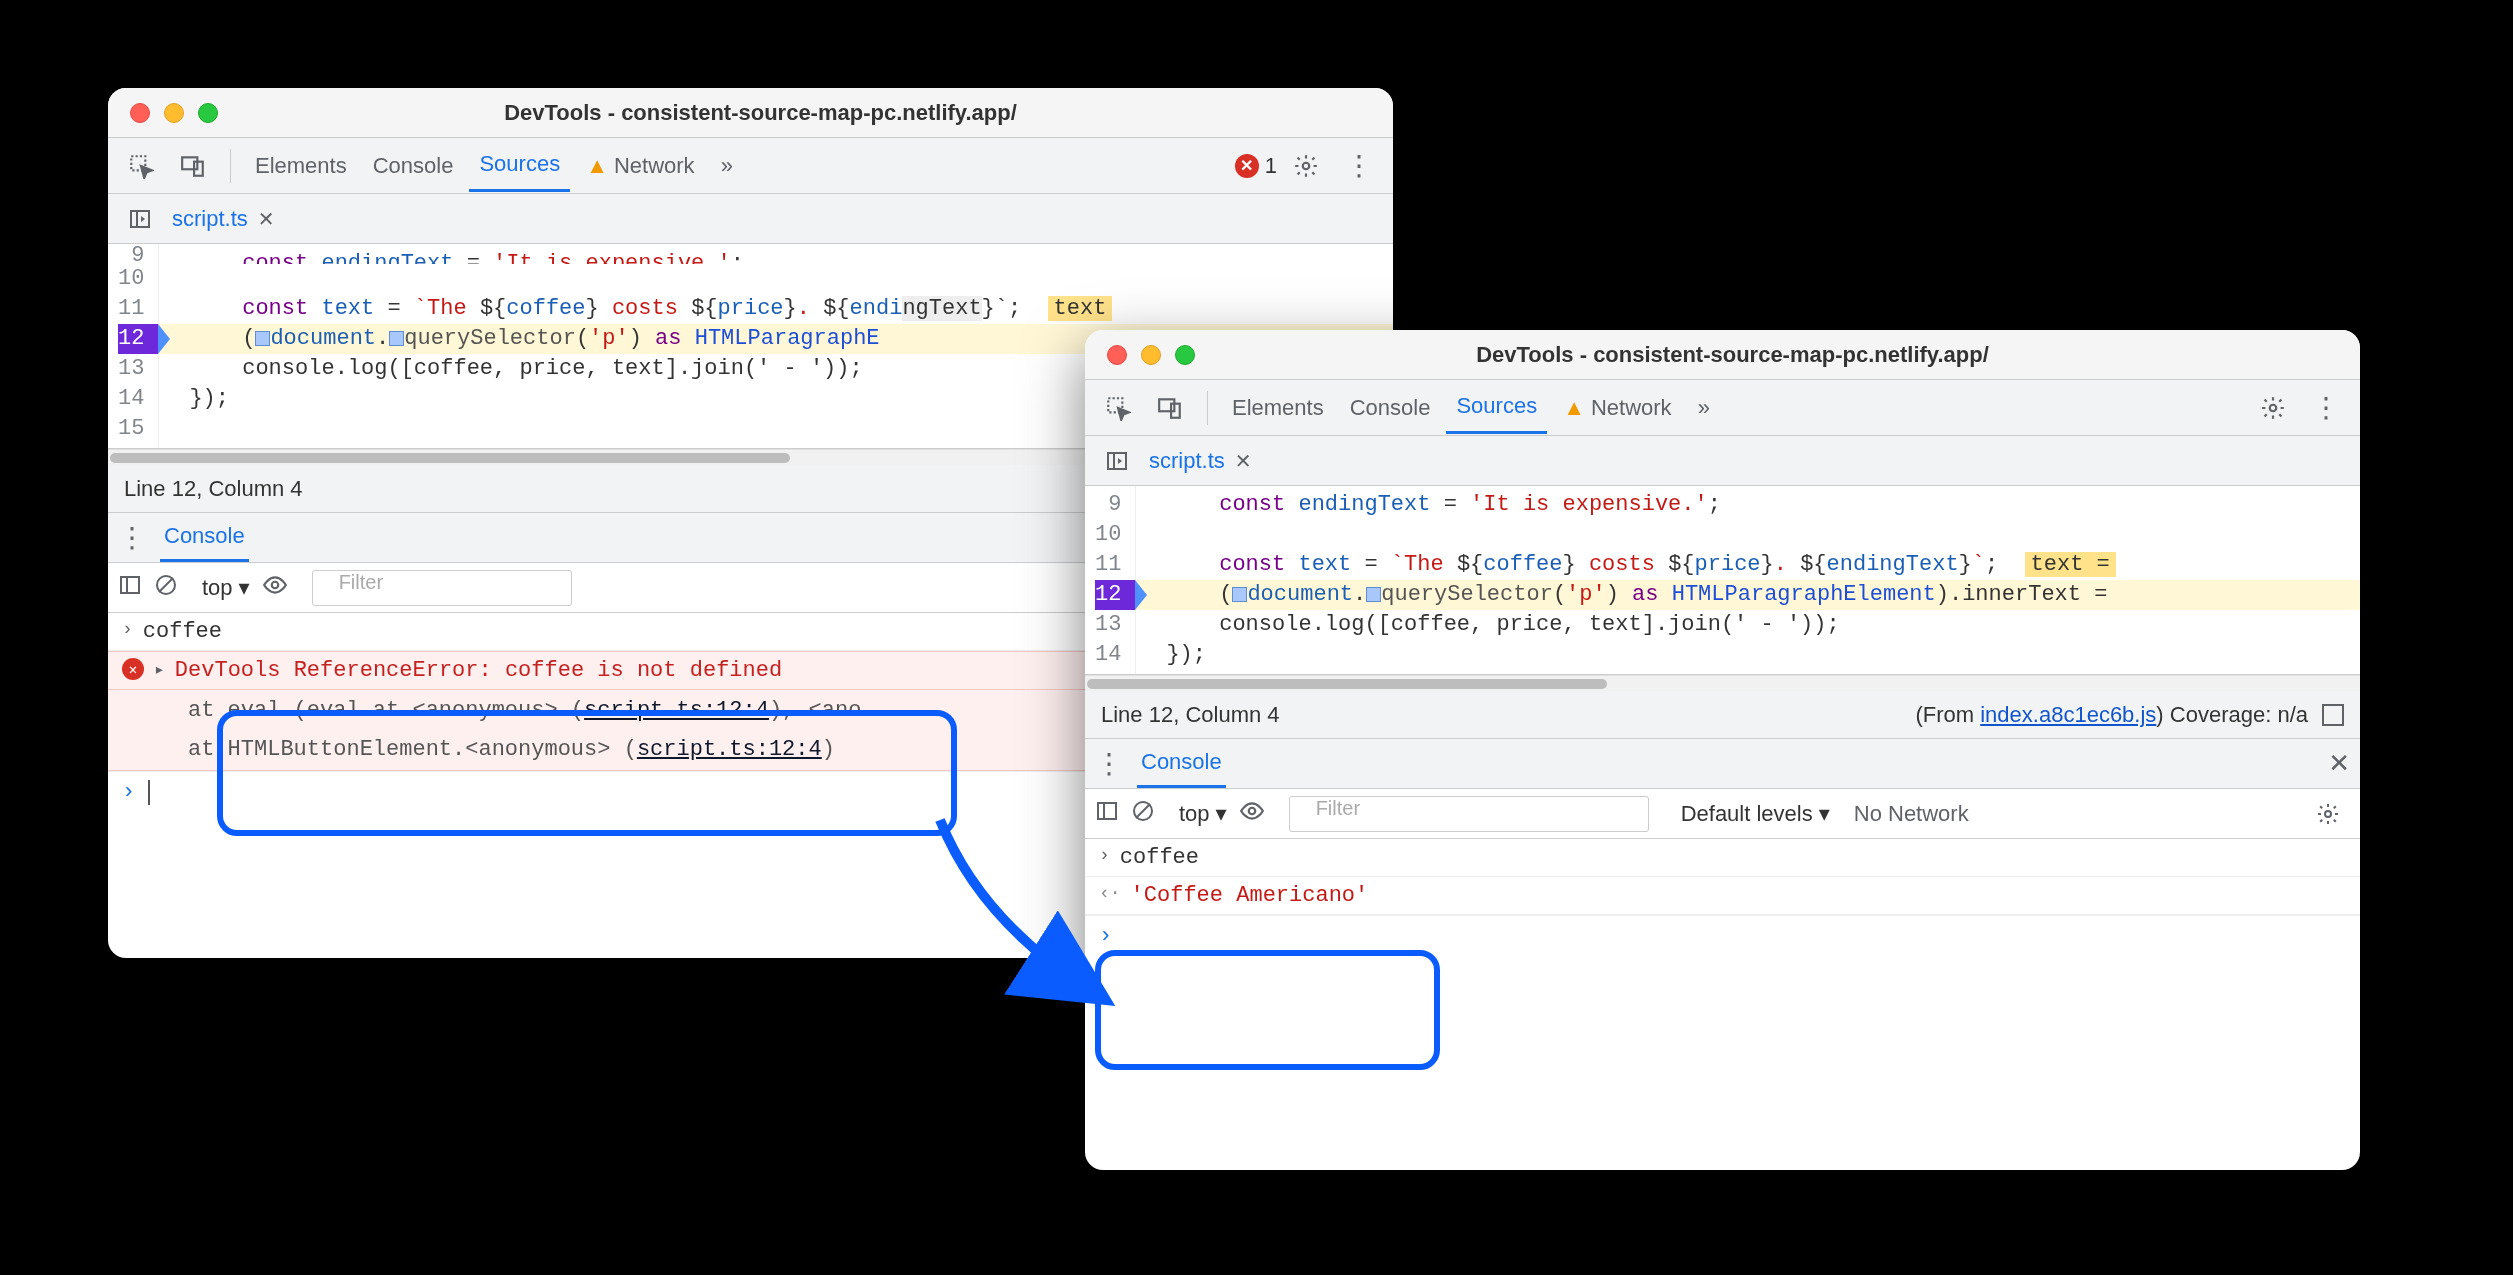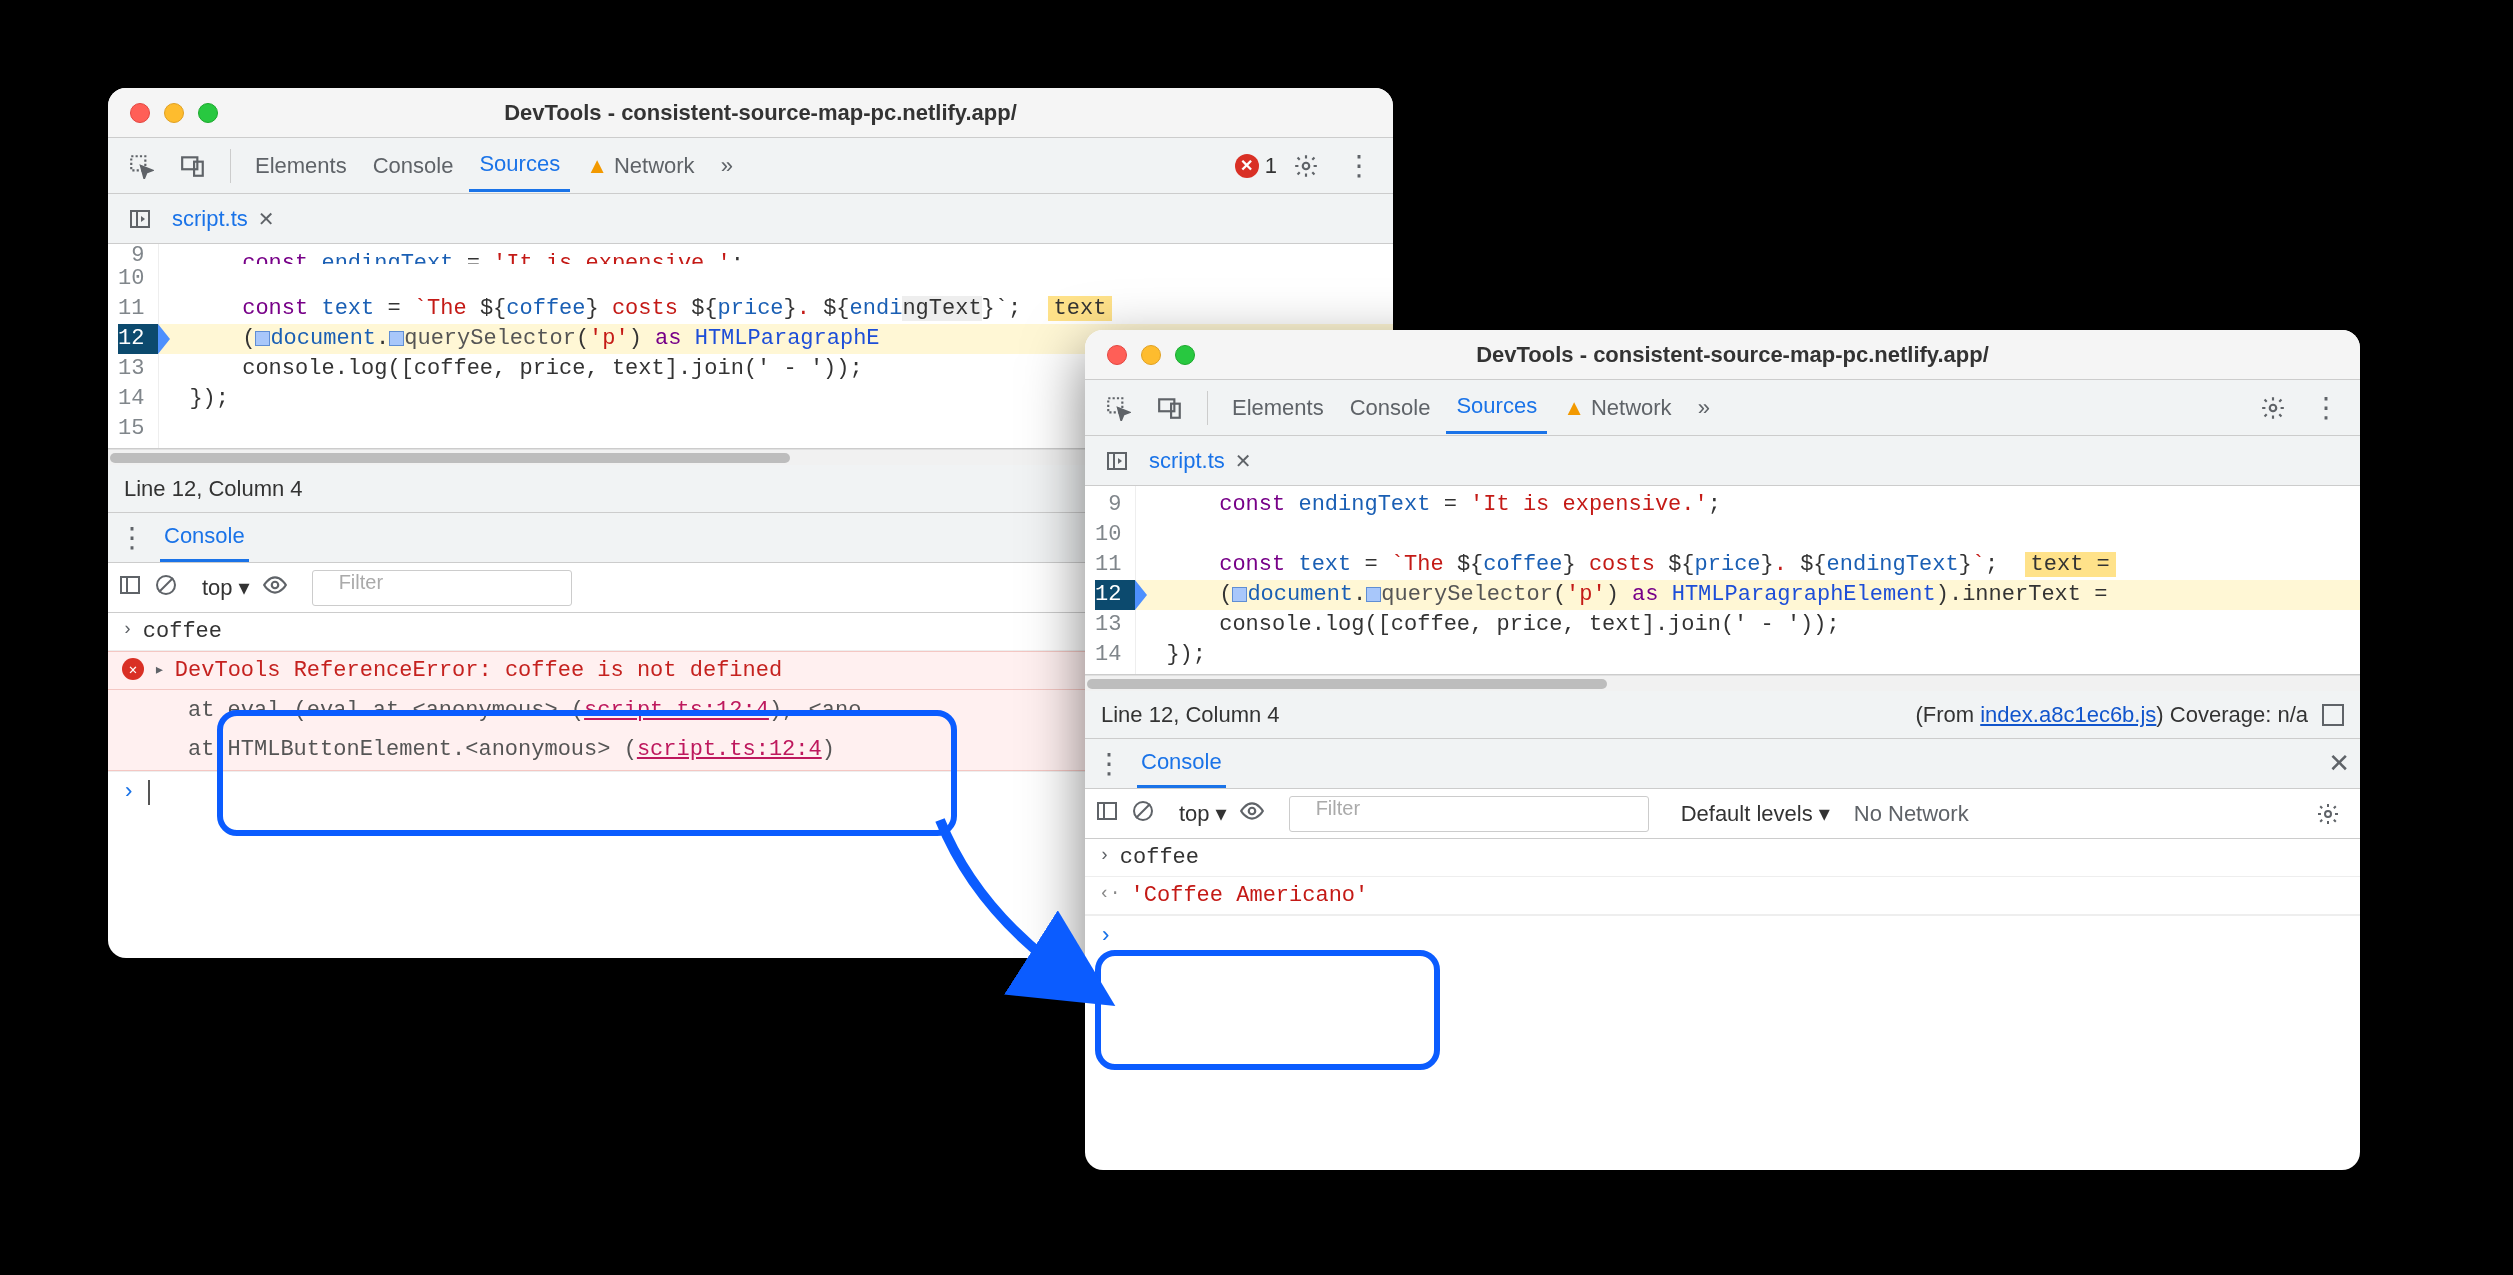--- a/index.html
+++ b/index.html
@@ -74,21 +74,21 @@
     display:flex; background:#fff; position:relative;
     border-bottom:1px solid #ccc;
   }
   .gutter {
     background:#fff; color:#80868b; text-align:right;
     padding: 4px 14px 4px 10px; border-right:1px solid #eee;
     font-size:22px;
   }
   .gutter .ln { height:30px; line-height:30px; }
   .gutter .ln.active {
-    background:#0c4a6e; color:#fff;
+    background:#6d28d9; color:#fff;
     margin-right:-14px; padding-right:14px;
     position:relative;
   }
   .gutter .ln.active::after{
     content:""; position:absolute; right:-12px; top:0;
     border-top:15px solid transparent;
     border-bottom:15px solid transparent;
     border-left:12px solid #4d90fe;
   }
   .code { flex:1; padding:4px 0; font-size:22px; overflow:hidden; }
@@ -127,21 +127,21 @@
     border:1px solid #ccc; height:36px; padding:0 26px; font-size:20px;
     color:#aaa; border-radius:3px; flex:0 0 260px;
   }
 
   .console-body{background:#fff; font-size:22px;}
   .c-row{padding:6px 14px; display:flex; align-items:flex-start; gap:10px; border-bottom:1px solid #eee;}
   .c-row.err{background:#fff0f0;color:#c5221f;border-top:1px solid #f4c7c3;border-bottom:1px solid #f4c7c3;}
   .c-row.str{color:#c41a16;}
   .chev{color:#5f6368; font-size:18px;}
   .trace{padding:2px 14px 2px 80px;color:#555;}
-  .trace a{color:#be185d;text-decoration:underline;}
+  .trace a{color:#0f172a;text-decoration:underline;}
   .prompt{color:#1a73e8; padding:8px 14px; border-top:1px solid #eee;}
   .highlight-box{
     position:absolute;
     border:6px solid #0b5cff;
     border-radius:20px;
     pointer-events:none;
   }
   
   .arrow-svg{position:absolute; pointer-events:none;}
 

